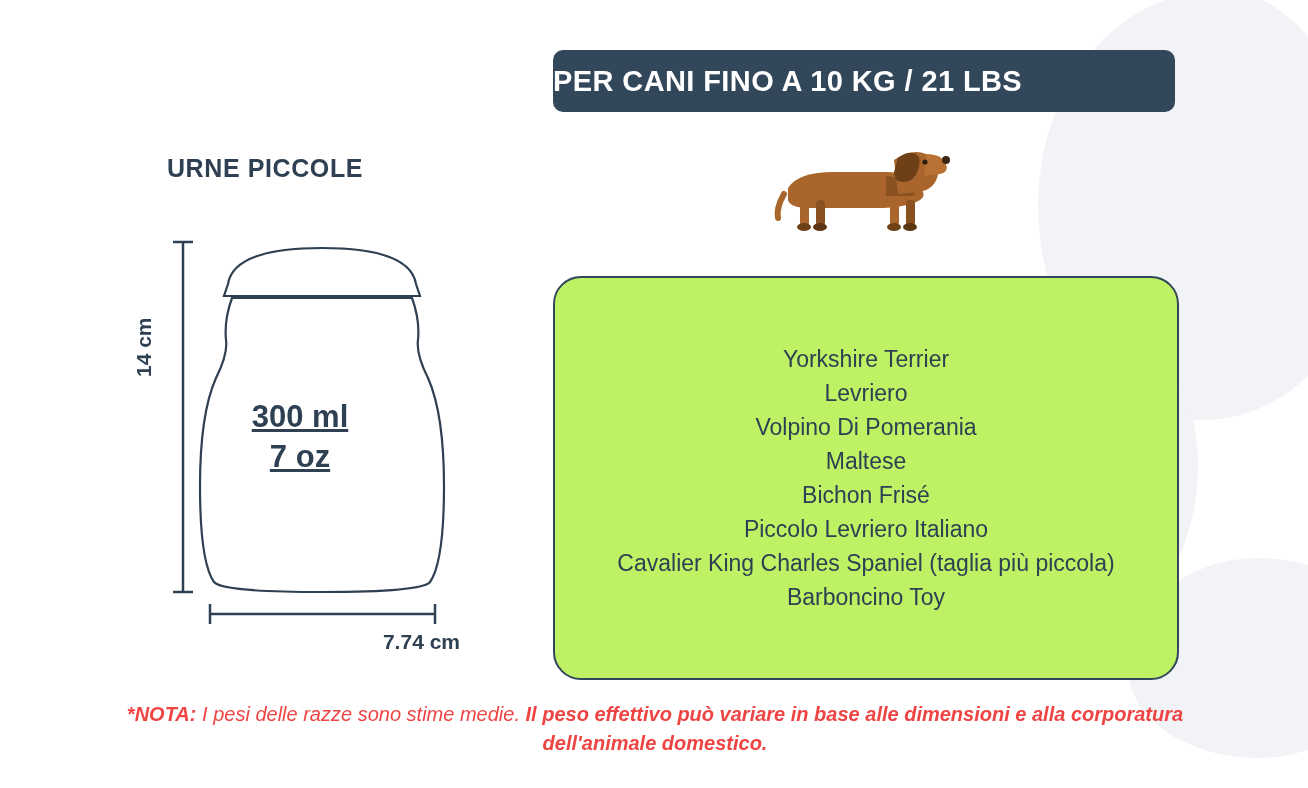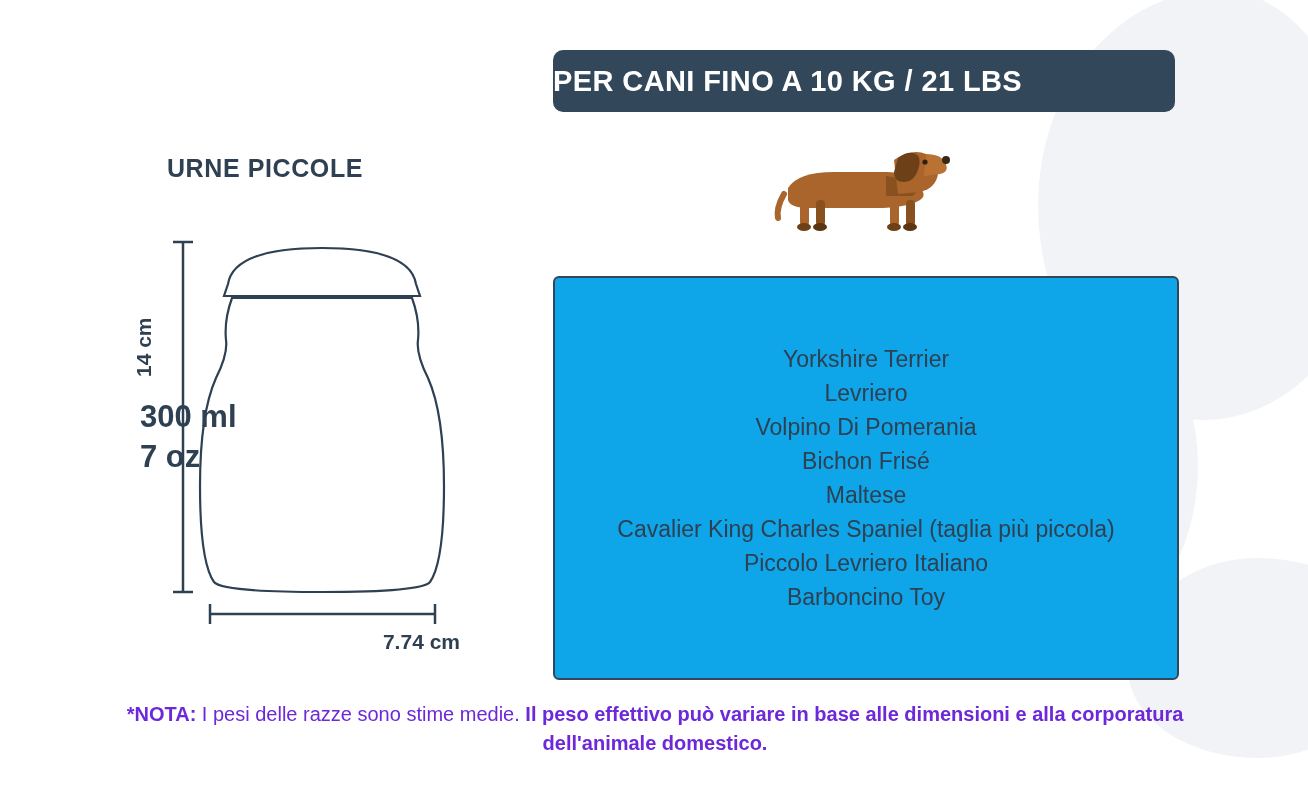--- a/index.html
+++ b/index.html
@@ -98,24 +98,26 @@
     text-align: right;
     font-size: 21px;
     font-weight: bold;
     color: #2e4052;
   }
   .urn-vol {
     position: absolute;
     left: 140px;
     top: 365px;
     width: 320px;
+    text-align: center;
     font-size: 31px;
     font-weight: bold;
     line-height: 1.3;
     color: #2e4052;
+    text-decoration: underline;
   }
 
   
   .weight-banner {
     position: absolute;
     left: 553px;
     top: 50px;
     width: 622px;
     height: 62px;
     background: #33475b;
@@ -136,23 +138,23 @@
     width: 190px;
     height: 125px;
   }
 
   .breeds-box {
     position: absolute;
     left: 553px;
     top: 276px;
     width: 622px;
     height: 400px;
-    background: #0ea5e9;
+    background: #bef264;
     border: 2px solid #33475b;
-    border-radius: 6px;
+    border-radius: 28px;
     display: flex;
     align-items: center;
     justify-content: center;
   }
   .breeds-list {
     width: 100%;
     text-align: center;
     font-size: 23px;
     line-height: 1.48;
     color: #2e4052;
@@ -161,22 +163,23 @@
     white-space: nowrap;
   }
 
   .note {
     position: absolute;
     left: 120px;
     top: 700px;
     width: 1070px;
     text-align: center;
     font-size: 20px;
+    font-style: italic;
     line-height: 1.45;
-    color: #6d28d9;
+    color: #ef4444;
   }
   .note b { font-weight: bold; }
 </style>
 </head>
 <body>
 
 <div class="bg-blob blob-a"></div>
 <div class="bg-blob blob-b"></div>
 <div class="bg-blob blob-c"></div>
 
@@ -247,24 +250,24 @@
       <ellipse cx="124" cy="95" rx="7" ry="4" fill="#6e4018"></ellipse>
       <ellipse cx="140" cy="95" rx="7" ry="4" fill="#5c3513"></ellipse>
     </svg>
   </div>
 
   <div class="breeds-box">
     <div class="breeds-list">
       <div class="breed-item">Yorkshire Terrier</div>
       <div class="breed-item">Levriero</div>
       <div class="breed-item">Volpino Di Pomerania</div>
+      <div class="breed-item">Maltese</div>
       <div class="breed-item">Bichon Frisé</div>
-      <div class="breed-item">Maltese</div>
+      <div class="breed-item">Piccolo Levriero Italiano</div>
       <div class="breed-item">Cavalier King Charles Spaniel (taglia più piccola)</div>
-      <div class="breed-item">Piccolo Levriero Italiano</div>
       <div class="breed-item">Barboncino Toy</div>
     </div>
   </div>
 
   <div class="note">
     <b>*NOTA:</b><span> I pesi delle razze sono stime medie. </span><b>Il peso effettivo può variare in base alle dimensioni e alla corporatura dell'animale domestico.</b>
   </div>
 
 </div>
 

